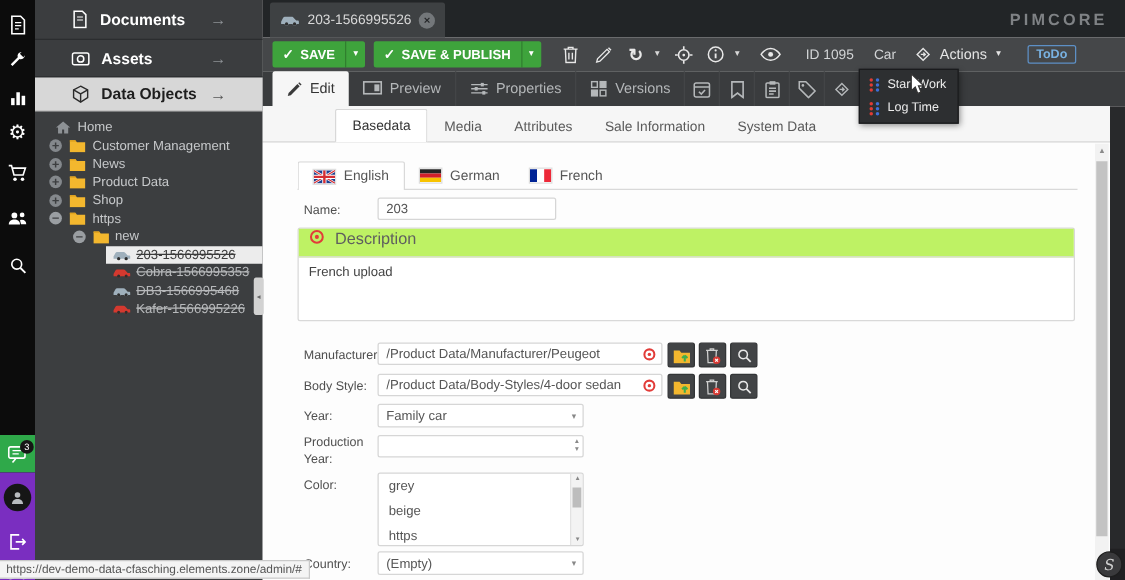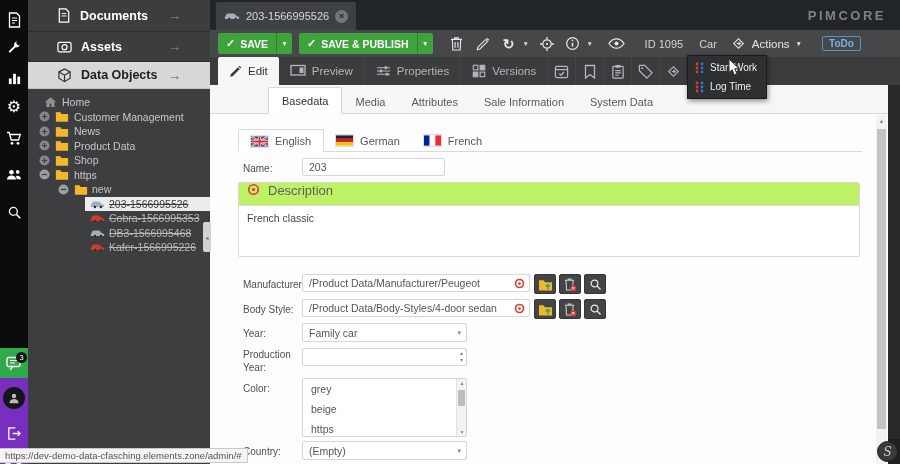--- a/index.html
+++ b/index.html
@@ -648,21 +648,21 @@
     <div class="desc-panel">
       <div class="desc-header">
         <span>
             <svg width="13" height="13" viewBox="0 0 16 16">
               <circle cx="8" cy="8" r="5.8" fill="none" stroke="#e23c39" stroke-width="2"></circle>
               <circle cx="8" cy="8" r="2" fill="#e23c39"></circle>
             </svg>
           </span>
         <span>Description</span>
       </div>
-      <div class="desc-body">French classic</div>
+      <div class="desc-body">French upload</div>
     </div>
 
     <div class="f-label" style="top:193px">Manufacturer:</div>
     <div class="rel-wrap" style="top:189px; width:228px">
       <input value="/Product Data/Manufacturer/Peugeot" style="">
       <span class="in-bull">
           <svg width="11" height="11" viewBox="0 0 16 16">
             <circle cx="8" cy="8" r="5.8" fill="none" stroke="#e23c39" stroke-width="2.4"></circle>
             <circle cx="8" cy="8" r="2" fill="#e23c39"></circle>
           </svg>

